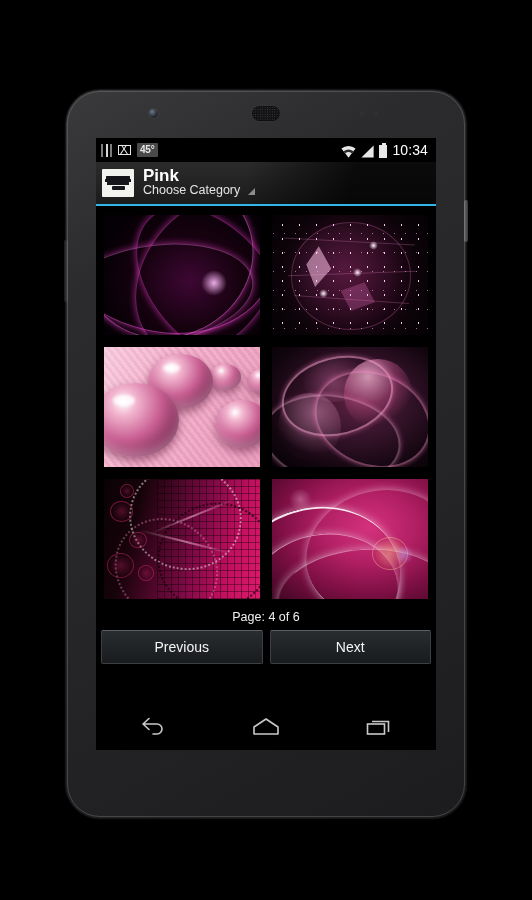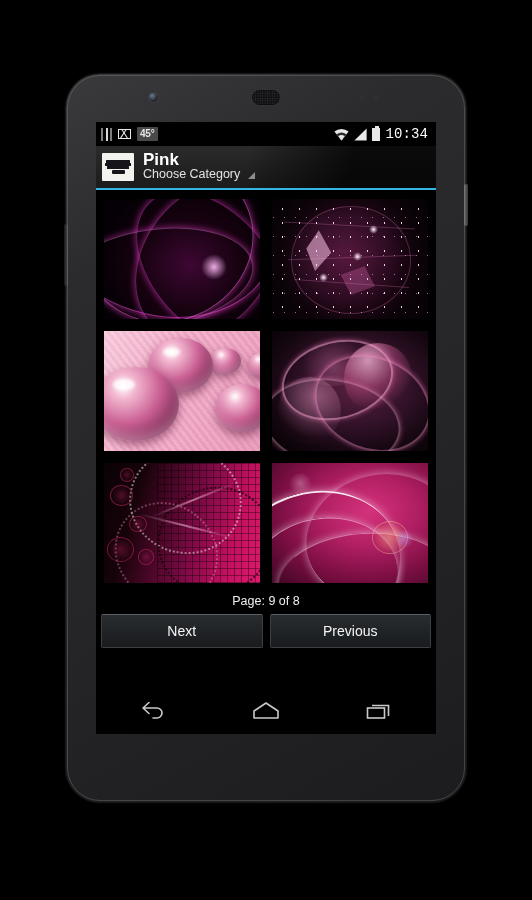--- a/index.html
+++ b/index.html
@@ -1,20 +1,20 @@
 <!DOCTYPE html>
 <html><head>
 <meta charset="utf-8">
 <style>
   html,body{margin:0;padding:0;background:#000;}
   body{width:532px;height:900px;overflow:hidden;
        font-family:"Liberation Sans",sans-serif;}
 
   
-  #device{position:absolute;left:66px;top:74px;width:400px;height:728px;
+  #device{position:absolute;left:66px;top:90px;width:400px;height:728px;
           border-radius:34px;
           background:linear-gradient(150deg,#3a3a3c 0%,#2b2b2d 22%,#262628 55%,#1c1c1e 100%);
           box-shadow:0 0 2px #555, 0 10px 30px rgba(0,0,0,.9);}
   #device::after{content:"";position:absolute;inset:1px;border-radius:33px;
           border:1px solid rgba(140,140,145,.35);pointer-events:none;}
   #bezel-top{position:absolute;left:0;top:0;width:400px;height:48px;}
   #cam{position:absolute;left:83px;top:19px;width:9px;height:9px;border-radius:50%;
        background:radial-gradient(circle at 35% 30%,#6b7a8c 0%,#2a3038 55%,#0d0f12 100%);
        box-shadow:0 0 1px #888;}
   #speaker{position:absolute;left:186px;top:16px;width:28px;height:15px;border-radius:8px;
@@ -31,21 +31,21 @@
        background:linear-gradient(270deg,#55555a,#2d2d30);opacity:.55;}
 
   
   #screen{position:absolute;left:30px;top:48px;width:340px;height:612px;
           background:#000;overflow:hidden;}
 
   
   #statusbar{position:relative;height:24px;background:#000;
              display:flex;align-items:center;padding:0 5px;}
   .sb-left{display:flex;align-items:center;gap:6px;}
-  .sb-right{margin-left:auto;display:flex;align-items:center;gap:5px;padding-right:3px;font-family:Liberation Mono, monospace;}
+  .sb-right{margin-left:auto;display:flex;align-items:flex-end;gap:5px;padding-right:3px;}
   .sbicon{display:block;}
   .notif-ic{width:11px;height:13px;position:relative;}
   .notif-ic span{position:absolute;top:0;width:2px;height:13px;background:#7d7d7d;}
   .notif-ic span:nth-child(1){left:0;}
   .notif-ic span:nth-child(2){left:4.5px;background:#d8d8d8;}
   .notif-ic span:nth-child(3){left:9px;}
   .gm{width:13px;height:10px;border:1.4px solid #e8e8e8;position:relative;box-sizing:border-box;}
   .gm::before,.gm::after{content:"";position:absolute;top:-1px;width:1.3px;height:11px;background:#e8e8e8;}
   .gm::before{left:2.3px;transform:rotate(-33deg);transform-origin:top;}
   .gm::after{right:2.3px;transform:rotate(33deg);transform-origin:top;}
@@ -331,24 +331,24 @@
           <div class="wv w3"></div>
             <div class="wv w4"></div>
           <div class="lens lf3"></div>
             <div class="lens lf1"></div>
             <div class="lens lf2"></div>
         </div>
       </div>
 
     </div>
 
-    <div id="pager">Page: 9 of 8</div>
+    <div id="pager">Page: 4 of 6</div>
     <div id="btnrow">
+      <div class="btn">Previous</div>
       <div class="btn">Next</div>
-      <div class="btn">Previous</div>
     </div>
 
     <div id="navbar">
       <div class="navbtn">
         <svg width="26" height="20" viewBox="0 0 26 20">
           <path d="M3 7 L9 1.5 M3 7 L9 12.5 M3 7 H17 a5 5 0 0 1 0 10 H13" stroke="#c9c9c9" stroke-width="1.6" fill="none" stroke-linecap="round"></path>
         </svg>
       </div>
       <div class="navbtn">
         <svg width="28" height="20" viewBox="0 0 28 20">

